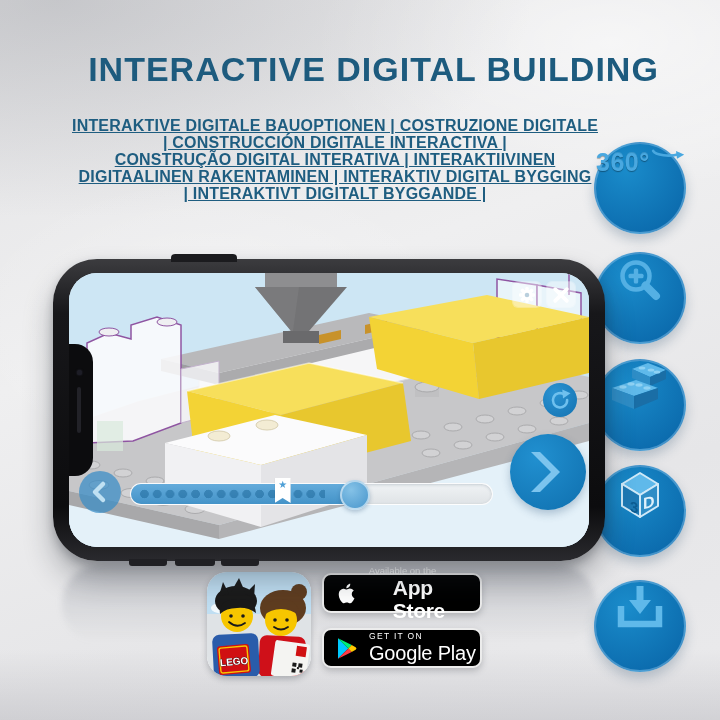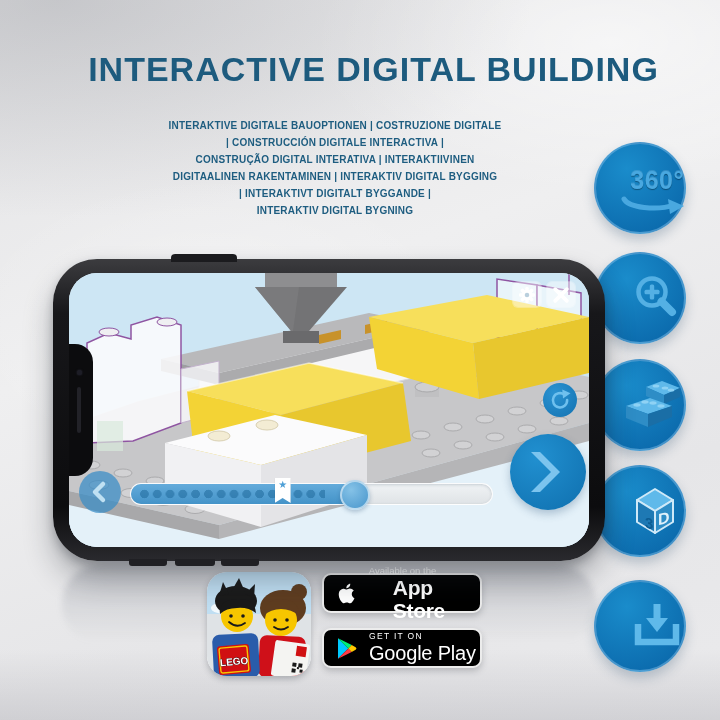--- a/index.html
+++ b/index.html
@@ -12,29 +12,29 @@
         radial-gradient(70% 35% at 85% 6%, rgba(255,255,255,0.55), rgba(255,255,255,0) 60%),
         radial-gradient(50% 30% at 30% 45%, rgba(255,255,255,0.35), rgba(255,255,255,0) 70%),
         linear-gradient(160deg,#e3e3e5 0%,#efeff0 40%,#e6e6e8 72%,#eaeaec 100%);}
   .floor{position:absolute;left:0;right:0;bottom:0;height:70px;
          background:linear-gradient(0deg, rgba(180,180,186,0.45), rgba(180,180,186,0));}
 
   
   .title{position:absolute;top:50px;left:0;right:0;text-align:center;
          font-size:34px;font-weight:bold;color:#1d5b7e;letter-spacing:1px;padding-left:27px;}
   .subtitle{position:absolute;top:117px;left:70px;width:530px;text-align:center;
-            color:#1e5d80;font-size:10px;font-weight:bold;line-height:17px;letter-spacing:0.2px;}
+            color:#1e5d80;font-size:16px;font-weight:bold;line-height:17px;letter-spacing:0.2px;text-decoration:underline;}
   .subtitle div{white-space:nowrap;}
 
   
   .feat{position:absolute;left:594px;width:92px;height:92px;border-radius:50%;
         background:radial-gradient(circle at 35% 28%, #1a8ccb, #0c6cae 78%);
         border:2px solid rgba(140,195,235,0.45);
         box-shadow:0 6px 12px rgba(55,85,115,0.28);
-        display:flex;flex-direction:column;align-items:flex-end;justify-content:center;
+        display:flex;align-items:flex-start;justify-content:center;
         z-index:2;box-sizing:border-box;}
   .feat-360-label{font-size:25px;font-weight:bold;color:#49a8e0;letter-spacing:0.5px;
         text-shadow:0 1px 1px rgba(0,0,0,0.35), 0 -1px 0 rgba(255,255,255,0.15);
         margin-top:4px;}
 
   
   .phone{position:absolute;left:53px;top:259px;width:552px;height:302px;border-radius:44px;
          background:linear-gradient(180deg,#3c3c3f,#17171a 18%,#0c0c0e 82%,#2a2a2e);
          box-shadow:0 18px 30px rgba(30,35,45,0.33), 0 5px 10px rgba(30,35,45,0.25);
          z-index:5;}
@@ -104,21 +104,20 @@
 <div id="stage">
   <div class="bg"></div>
 
   <div class="title">INTERACTIVE DIGITAL BUILDING</div>
   <div class="subtitle">
     <div>INTERAKTIVE DIGITALE BAUOPTIONEN | COSTRUZIONE DIGITALE</div>
     <div>| CONSTRUCCIÓN DIGITALE INTERACTIVA |</div>
     <div>CONSTRUÇÃO DIGITAL INTERATIVA | INTERAKTIIVINEN</div>
     <div>DIGITAALINEN RAKENTAMINEN | INTERAKTIV DIGITAL BYGGING</div>
     <div>| INTERAKTIVT DIGITALT BYGGANDE |</div>
-    <div>INTERAKTIV DIGITAL BYGNING</div>
   </div>
 
   <div class="feat" style="top:142px;">
     <span class="feat-360-label">360°</span>
     <svg width="66" height="20" viewBox="0 0 66 20">
       <path d="M6 4 a30 11 0 0 0 50 6" fill="none" stroke="#49a8e0" stroke-width="5" stroke-linecap="round"></path>
       <polygon points="50,4 66,11 52,19" fill="#49a8e0"></polygon>
     </svg>
   </div>
 

